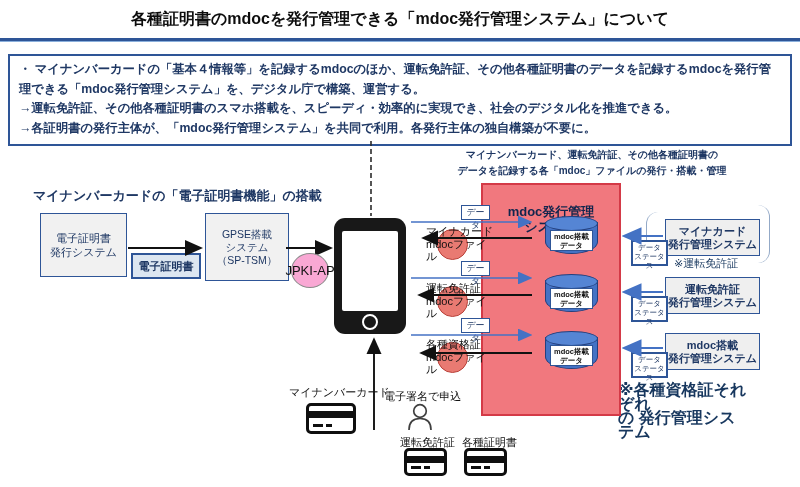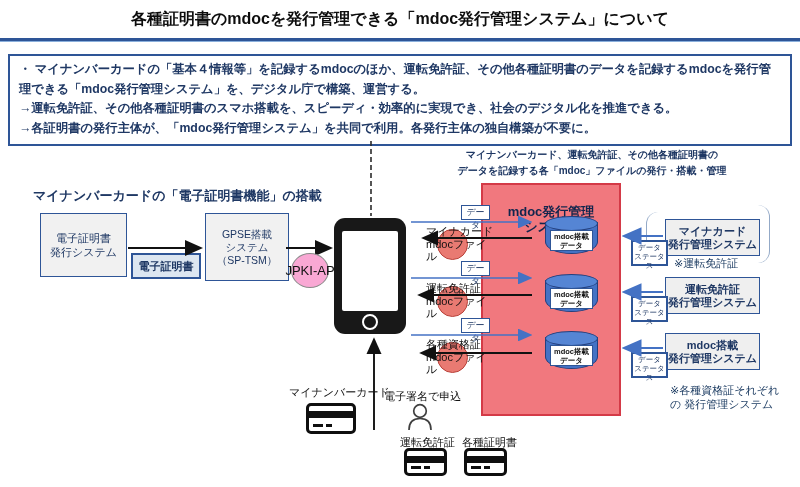--- a/index.html
+++ b/index.html
@@ -56,21 +56,21 @@
   .file-lbl { width:68px; font-size:11px; line-height:12.5px; color:#101010; z-index:3; }
   .red-dot { width:29px; height:29px; background:#e97a72; border:1.5px solid #b9423a; border-radius:50%; z-index:2; }
 
   
   .issuers-heading { left:633px; top:188px; width:132px; font-size:11.5px; line-height:13.5px; }
   .issuer-box { left:665px; width:93px; height:35px; background:#efefef; border:1.5px solid #2e5597; display:flex; align-items:center;
                 justify-content:center; text-align:center; font-size:11px; font-weight:bold; line-height:13px; }
   .status-tag { left:631px; width:33px; height:21px; background:#fff; border:2px solid #2e5597; font-size:7.5px; line-height:9px;
                 text-align:center; color:#1f3864; padding-top:1px; z-index:4; }
   .note-sm { font-size:11px; color:#17375e; }
-  .note-each { left:670px; top:383px; width:130px; font-size:11px; line-height:14px; color:#17375e; }
+  .note-each { left:618px; top:383px; width:130px; font-size:16px; line-height:14px; color:#17375e;font-weight:bold; }
   .bracket-l { left:646px; top:212px; width:12px; height:48px; border-left:1.5px solid #93a9c7; border-top-left-radius:12px; border-bottom-left-radius:12px; }
   .bracket-r { left:757px; top:205px; width:12px; height:58px; border-right:1.5px solid #93a9c7; border-top-right-radius:12px; border-bottom-right-radius:12px; }
 
   
   .blabel { font-size:11px; color:#111; }
   .card { background:#fff; border:3px solid #0f0f0f; border-radius:5px; }
   .card .stripe { position:absolute; left:0; right:0; top:5px; height:7px; background:#0f0f0f; }
   .card .d1 { position:absolute; left:4px; bottom:4px; width:10px; height:3.5px; background:#0f0f0f; }
   .card .d2 { position:absolute; left:17px; bottom:4px; width:6px; height:3.5px; background:#0f0f0f; }
 

